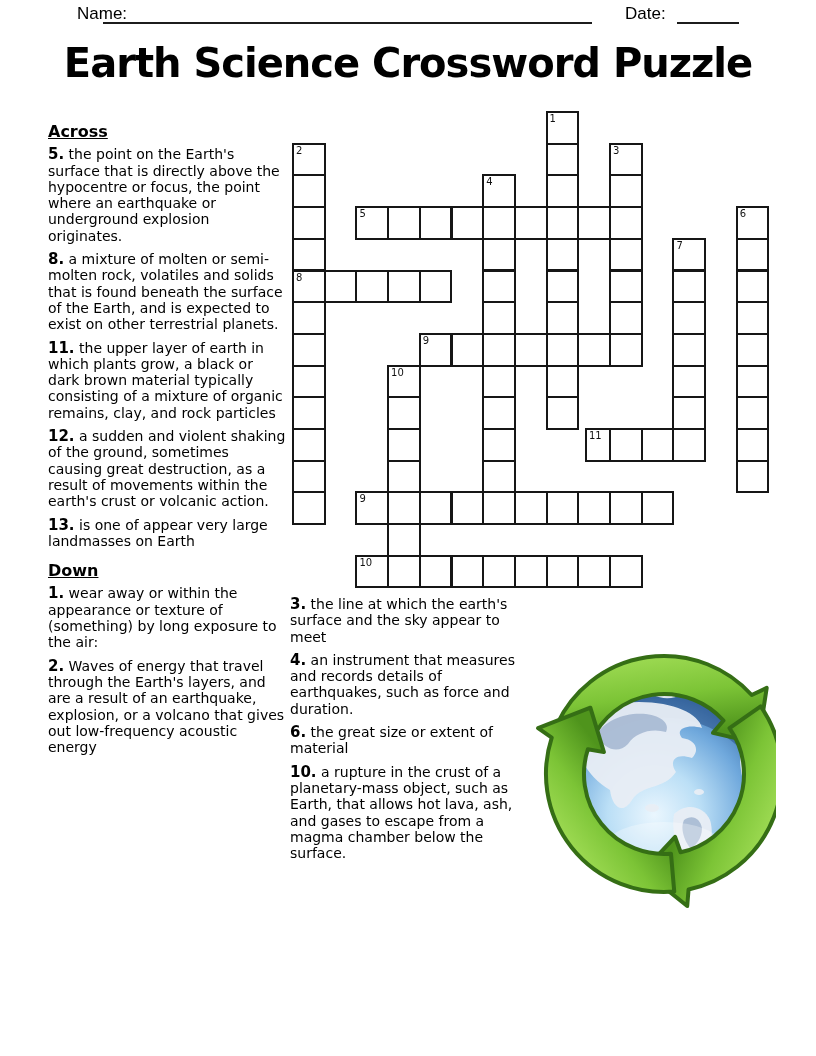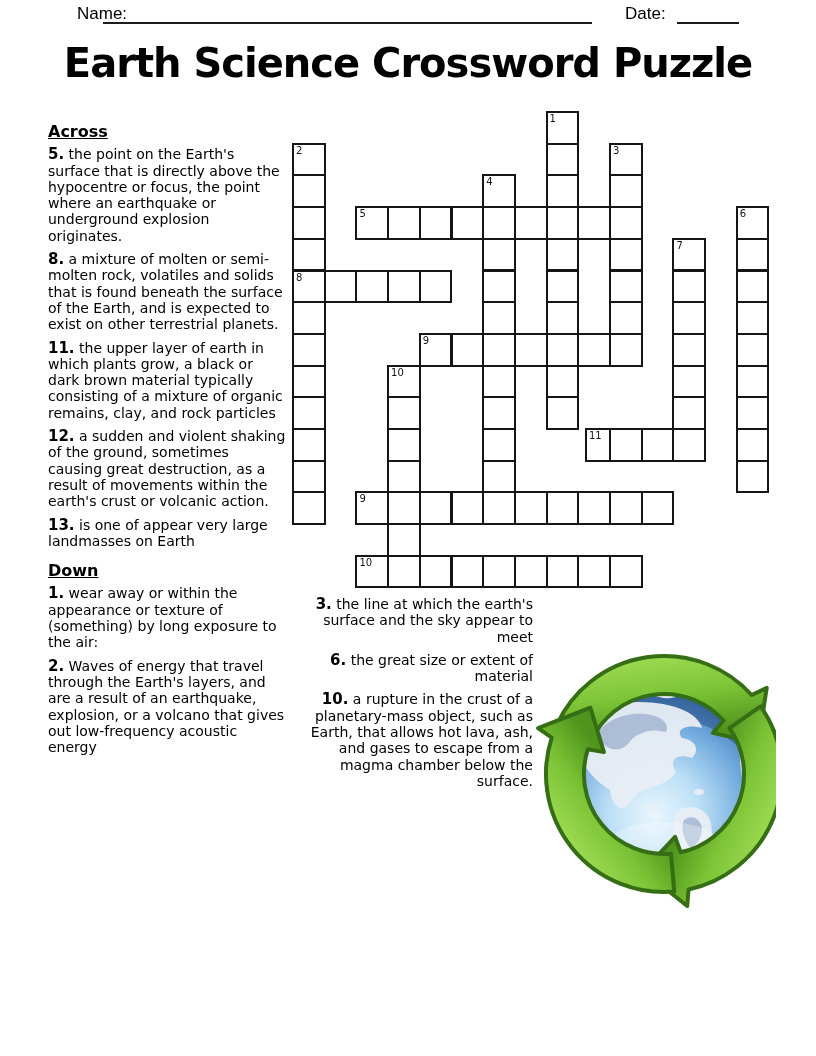--- a/index.html
+++ b/index.html
@@ -29,21 +29,21 @@
     position:absolute; width:33.7px; height:33.7px;
     border:2px solid #161616; background:#ffffff;
   }
   .cell-num {
     position:absolute; top:0px; left:2px;
     font-size:10px; line-height:11px; color:#111;
   }
   
   .clue-col { position:absolute; font-size:14px; line-height:16.3px; }
   #clues-left { left:48px;  top:110px; width:238px; }
-  #clues-mid  { left:290px; top:596px; width:243px;text-align:right; }
+  #clues-mid  { left:290px; top:596px; width:243px; }
   .section-heading {
     font-size:16px; font-weight:700; text-decoration:underline;
     margin:14px 0 6px 0;
   }
   .clue { margin:0 0 7px 0; }
   .clue b { font-size:15px; font-weight:700; }
   
   #globe-art { position:absolute; left:524px; top:644px; width:252px; height:266px; }
 </style>
 </head>
@@ -187,20 +187,21 @@
     <p class="clue"><b>8.</b><span> a mixture of molten or semi-molten rock, volatiles and solids that is found beneath the surface of the Earth, and is expected to exist on other terrestrial planets.</span></p>
     <p class="clue"><b>11.</b><span> the upper layer of earth in which plants grow, a black or dark brown material typically consisting of a mixture of organic remains, clay, and rock particles</span></p>
     <p class="clue"><b>12.</b><span> a sudden and violent shaking of the ground, sometimes causing great destruction, as a result of movements within the earth's crust or volcanic action.</span></p>
     <p class="clue"><b>13.</b><span> is one of appear very large landmasses on Earth</span></p>
     <div class="section-heading">Down</div>
     <p class="clue"><b>1.</b><span> wear away or within the appearance or texture of (something) by long exposure to the air:</span></p>
     <p class="clue"><b>2.</b><span> Waves of energy that travel through the Earth's layers, and are a result of an earthquake, explosion, or a volcano that gives out low-frequency acoustic energy</span></p>
   </div>
 <div class="clue-col" id="clues-mid">
     <p class="clue"><b>3.</b><span> the line at which the earth's surface and the sky appear to meet</span></p>
+    <p class="clue"><b>4.</b><span> an instrument that measures and records details of earthquakes, such as force and duration.</span></p>
     <p class="clue"><b>6.</b><span> the great size or extent of material</span></p>
     <p class="clue"><b>10.</b><span> a rupture in the crust of a planetary-mass object, such as Earth, that allows hot lava, ash, and gases to escape from a magma chamber below the surface.</span></p>
   </div>
 
 <svg id="globe-art" viewBox="0 0 252 266" xmlns="http://www.w3.org/2000/svg">
   <defs>
     <radialGradient id="og" cx="45%" cy="70%" r="80%">
       <stop offset="0%" stop-color="#EAF6FE"></stop>
       <stop offset="30%" stop-color="#BBDFF6"></stop>
       <stop offset="60%" stop-color="#6FA8DC"></stop>

